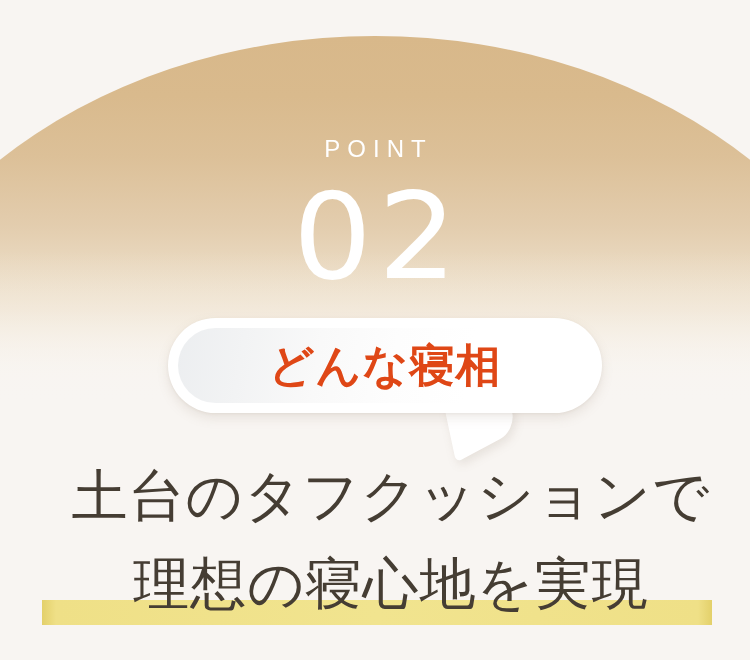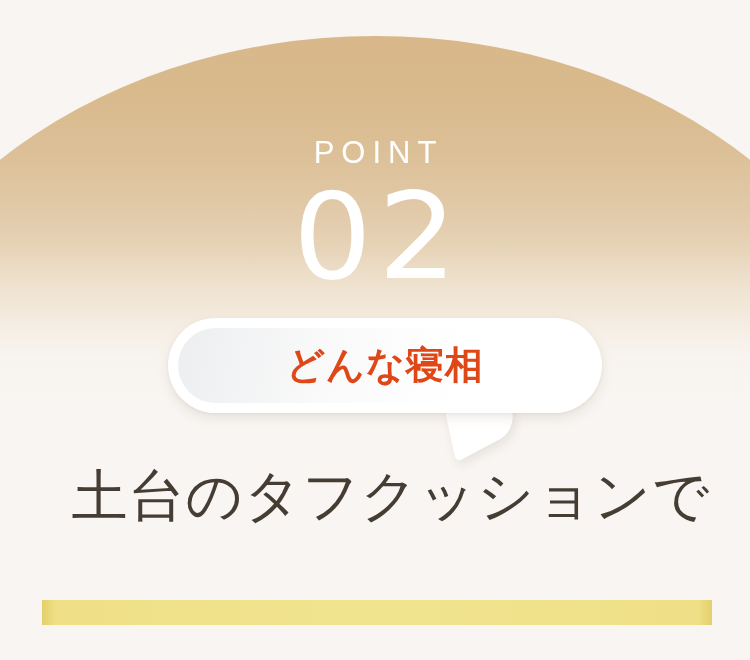--- a/index.html
+++ b/index.html
@@ -64,21 +64,21 @@
   }
 
   
   .point-label {
     position: absolute;
     left: 0;
     top: 137px;
     width: 750px;
     text-align: center;
     color: #ffffff;
-    font-size: 31px;
+    font-size: 24px;
     font-weight: 500;
     letter-spacing: 7px;
     text-indent: 7px;
     line-height: 1;
     font-family: "Liberation Sans", sans-serif;
   }
 
   
   .point-number {
     position: absolute;
@@ -148,21 +148,21 @@
     position: absolute;
     left: 0;
     top: 0;
     width: 434px;
     height: 95px;
     display: flex;
     align-items: center;
     justify-content: center;
     z-index: 3;
     font-family: "DejaVu Sans", sans-serif;
-    font-size: 38px;
+    font-size: 45px;
     font-weight: bold;
     letter-spacing: 1px;
     white-space: nowrap;
   }
   .seg-accent { color: #df4716; }
   .seg-muted  { color: #8b8177; }
 
   
   .heading {
     position: absolute;
@@ -224,15 +224,18 @@
       <span class="seg-accent">どんな寝相</span>
     </div>
   </div>
 
   <div class="marker-band"></div>
 
   <div class="heading">
     <span class="heading-line">
       <span class="line-text">土台のタフクッションで</span>
     </span>
+    <span class="heading-line">
+      <span class="line-text">理想の寝心地を実現</span>
+    </span>
   </div>
 
 </div>
 
 </body></html>

